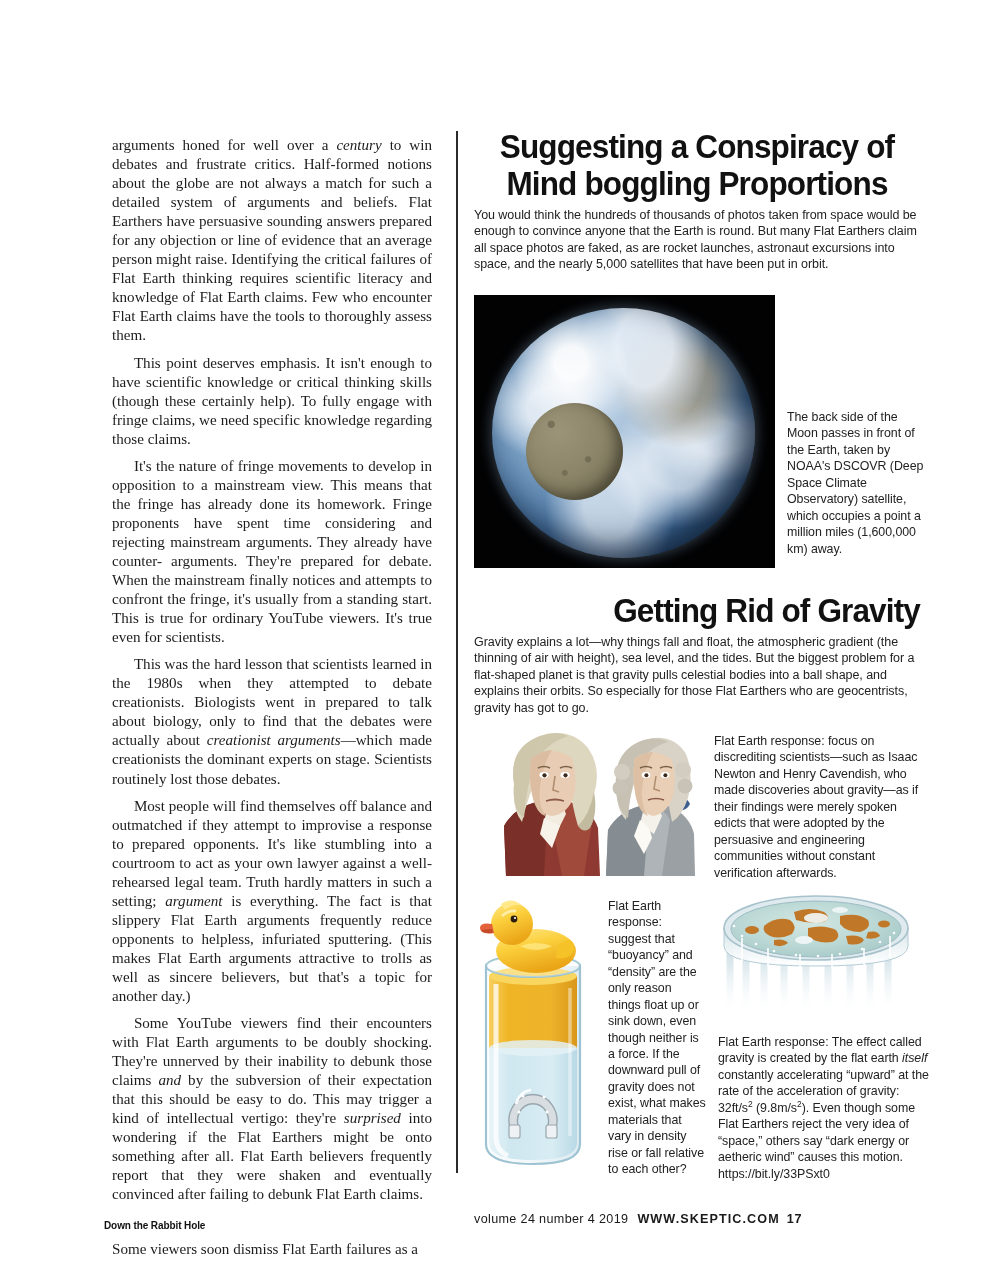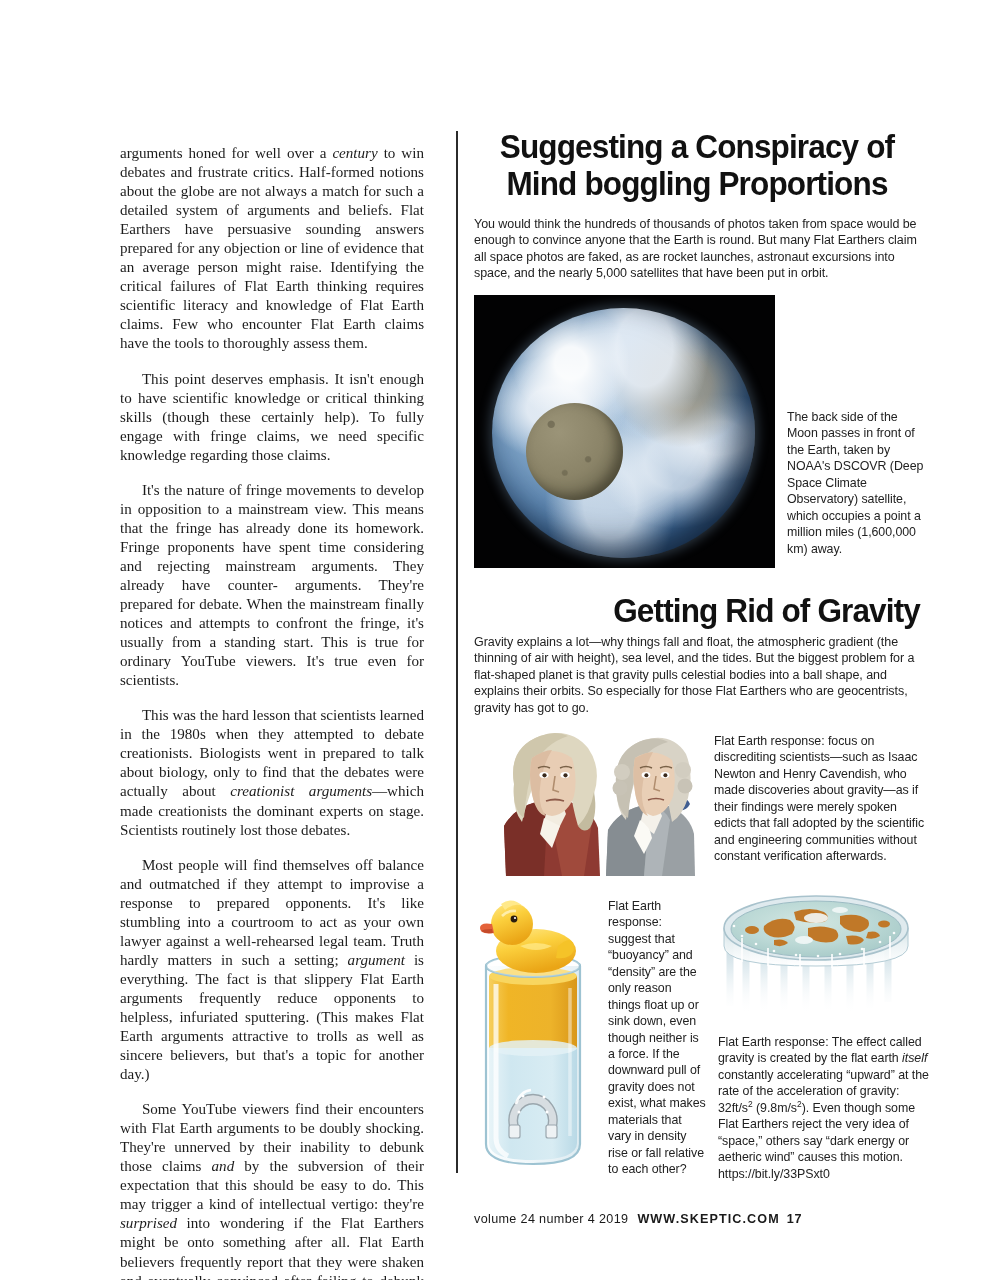--- a/index.html
+++ b/index.html
@@ -29,21 +29,21 @@
     width: 336px;
     font-family: "Liberation Serif", "DejaVu Serif", serif;
     font-size: 15.1px;
     line-height: 1.262;
     text-align: justify;
     color: #1c1c1c;
     -webkit-hyphens: auto;
     hyphens: auto;
   }
   .left-col p {
-    margin: 16px;
+    margin: 8px;
     text-indent: 1.45em;
   }
   .left-col p.first {
     text-indent: 0;
   }
   .left-col em { font-style: italic; }
 
   .subhead {
     font-family: "Liberation Sans", sans-serif;
     font-weight: bold;
@@ -291,21 +291,21 @@
       </div>
   </div>
 
   <div class="divider"></div>
 
   <div class="right-col">
     <h1 class="headline">
       <span>Suggesting a Conspiracy of</span><br>
       <span>Mind boggling Proportions</span>
     </h1>
-    <p class="rc-body" style="margin-top:13px;">You would think the hundreds of thousands of photos taken from space would be enough to convince anyone that the Earth is round. But many Flat Earthers claim all space photos are faked, as are rocket launches, astronaut excursions into space, and the nearly 5,000 satellites that have been put in orbit.</p>
+    <p class="rc-body" style="margin-top:4px;">You would think the hundreds of thousands of photos taken from space would be enough to convince anyone that the Earth is round. But many Flat Earthers claim all space photos are faked, as are rocket launches, astronaut excursions into space, and the nearly 5,000 satellites that have been put in orbit.</p>
   </div>
 
   <div class="earth-block">
     <div class="earth-photo">
       <div class="earth-globe"></div>
       <div class="earth-moon"></div>
     </div>
     <p class="caption earth-caption">The back side of the Moon passes in front of the Earth, taken by NOAA's DSCOVR (Deep Space Climate Observatory) satellite, which occupies a point a million miles (1,600,000 km) away.</p>
   </div>
 
@@ -362,21 +362,21 @@
           <ellipse cx="191" cy="53" rx="4.4" ry="2.9" fill="#ffffff"></ellipse>
           <circle cx="172.4" cy="53.3" r="2" fill="#3b2a1c"></circle>
           <circle cx="191.4" cy="53.3" r="2" fill="#3b2a1c"></circle>
           <path d="M166 46 Q172 43 178 46" stroke="#7a6248" stroke-width="1.4" fill="none"></path>
           <path d="M186 46 Q192 43 198 46" stroke="#7a6248" stroke-width="1.4" fill="none"></path>
           <path d="M182 54 L180 67 L186 69" stroke="#b08d6e" stroke-width="1.5" fill="none"></path>
           <path d="M174 78 Q182 75 190 78" stroke="#8d5a49" stroke-width="1.7" fill="none"></path>
         </g>
       </svg>
     </div>
-    <p class="caption portrait-caption">Flat Earth response: focus on discrediting scientists—such as Isaac Newton and Henry Cavendish, who made discoveries about gravity—as if their findings were merely spoken edicts that fall adopted by the scientific and engineering communities without constant verification afterwards.</p>
+    <p class="caption portrait-caption">Flat Earth response: focus on discrediting scientists—such as Isaac Newton and Henry Cavendish, who made discoveries about gravity—as if their findings were merely spoken edicts that were adopted by the persuasive and engineering communities without constant verification afterwards.</p>
   </div>
 
   <div class="duck-img">
     <svg viewBox="0 0 118 287" width="118" height="287">
       <defs>
         <linearGradient id="oilGrad" x1="0" y1="0" x2="1" y2="0">
           <stop offset="0%" stop-color="#f6cf5e"></stop>
           <stop offset="22%" stop-color="#f0b526"></stop>
           <stop offset="70%" stop-color="#edb32a"></stop>
           <stop offset="100%" stop-color="#d9971a"></stop>

